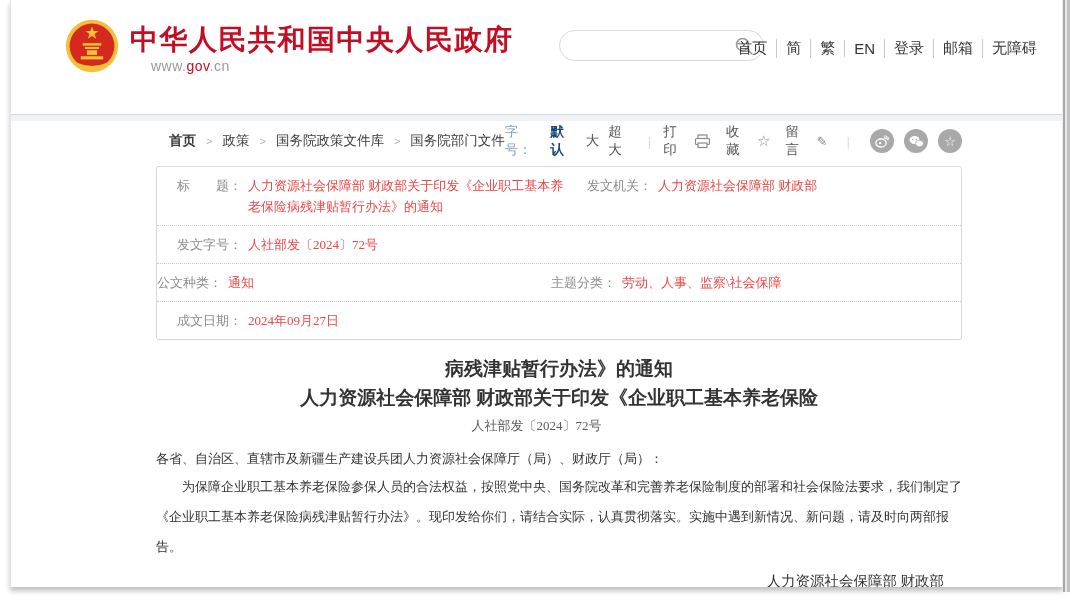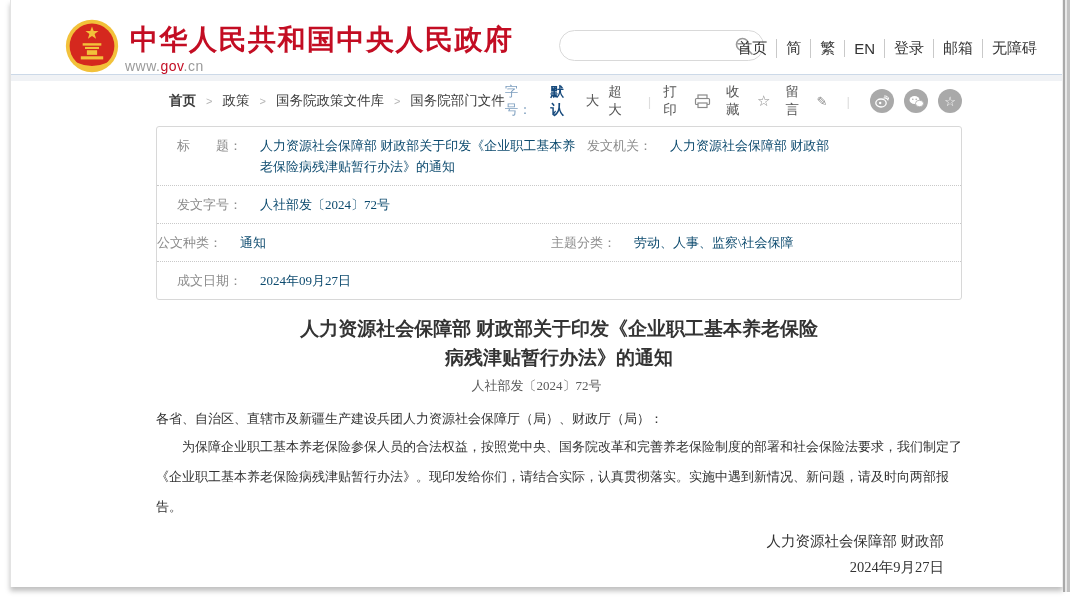--- a/index.html
+++ b/index.html
@@ -6,25 +6,25 @@
   html,body { width:1090px; height:609px; background:#ffffff; font-family:"Liberation Sans",sans-serif; }
   body { position:relative; overflow:hidden; }
 
   .page { position:absolute; left:10px; top:0; width:1053px; height:587px; background:#fff;
           border-left:1px solid #e3e3e3; border-right:1px solid #eee;
           box-shadow:0 4px 5px rgba(0,0,0,.25); overflow:hidden; }
   .scroll-strip { position:absolute; left:1063px; top:0; width:7px; height:592px;
           background:linear-gradient(to right,#a9a9a9 0 2px,#e8e8e8 2px 4px,#c2c2c2 4px); }
 
   
-  .site-header { position:relative; height:75px; background:#fff; border-bottom:1px solid #ccd9e8; }
+  .site-header { position:relative; height:115px; background:#fff; border-bottom:1px solid #ccd9e8; }
   .emblem { position:absolute; left:53px; top:17px; width:56px; height:58px; }
   .site-title { position:absolute; left:119px; top:21px; font-size:28px; font-weight:bold;
                 color:#c30d23; letter-spacing:1.5px; font-family:"Liberation Sans",sans-serif; }
-  .site-url { position:absolute; left:114px; top:58px; font-size:14px; color:#9a9a9a; letter-spacing:.5px;text-align:center; }
+  .site-url { position:absolute; left:140px; top:58px; font-size:14px; color:#9a9a9a; letter-spacing:.5px;text-align:center; }
   .site-url .hl { color:#c30d23; }
   .search-box { position:absolute; left:548px; top:30px; width:205px; height:31px;
                 border:1px solid #d9d9d9; border-radius:16px; background:#fff; }
   .search-box input { position:absolute; left:14px; top:1px; width:155px; height:27px; border:none;
                 outline:none; font-size:13px; color:#333; background:transparent; }
   .search-icon { position:absolute; right:9px; top:5px; width:20px; height:20px; cursor:pointer; }
   .top-nav { position:absolute; right:16px; top:39px; display:flex; align-items:center; font-size:15px; }
   .top-nav .link { color:#333; cursor:pointer; padding:0 9px; white-space:nowrap; }
   .top-nav .link + .link { border-left:1px solid #c9c9c9; }
 
@@ -52,21 +52,21 @@
 
   
   .meta-table { margin:13px 100px 0 145px; border:1px solid #d8d8d8; border-radius:3px;
                 font-family:"Liberation Serif","DejaVu Serif",serif; font-size:13px; }
   .meta-row { display:flex; padding:8px 0; }
   .meta-row + .meta-row { border-top:1px dotted #c9c9c9; }
   .meta-cell { display:flex; align-items:flex-start; }
   .cell-left  { width:430px; padding-left:20px; }
   .cell-right { flex:1; }
   .meta-label { color:#8c8c8c; white-space:pre; flex:none; line-height:21px; }
-  .meta-value { color:#0c4a6e; line-height:21px; margin-left:18px; }
+  .meta-value { color:#ef4444; line-height:21px; margin-left:6px; }
   .cell-left .meta-value { width:320px; }
 
   
   .doc { font-family:"Liberation Serif","DejaVu Serif",serif; color:#333; }
   .doc-title { margin:14px 100px 0 145px; text-align:center; font-weight:bold;
                font-size:19px; line-height:29px; color:#333; }
   .doc-number { margin-top:5px; text-align:center; font-size:13px; color:#595959; line-height:17px; }
   .doc-body { margin:12px 100px 0 145px; font-size:13px; line-height:30px; color:#333; }
   .salutation { line-height:26px; }
   .para { text-indent:2em; }
@@ -205,22 +205,22 @@
       <div class="meta-cell cell-left">
         <span class="meta-label">成文日期：</span>
         <span class="meta-value">2024年09月27日</span>
       </div>
       <div class="meta-cell cell-right"></div>
     </div>
   </div>
 
   <div class="doc">
     <div class="doc-title">
+      <div>病残津贴暂行办法》的通知</div>
       <div>人力资源社会保障部 财政部关于印发《企业职工基本养老保险</div>
-      <div>病残津贴暂行办法》的通知</div>
     </div>
     <div class="doc-number">人社部发〔2024〕72号</div>
 
     <div class="doc-body">
       <div class="salutation">各省、自治区、直辖市及新疆生产建设兵团人力资源社会保障厅（局）、财政厅（局）：</div>
       <div class="para">为保障企业职工基本养老保险参保人员的合法权益，按照党中央、国务院改革和完善养老保险制度的部署和社会保险法要求，我们制定了《企业职工基本养老保险病残津贴暂行办法》。现印发给你们，请结合实际，认真贯彻落实。实施中遇到新情况、新问题，请及时向两部报告。</div>
     </div>
 
     <div class="signature-block">
       <div>人力资源社会保障部 财政部</div>

